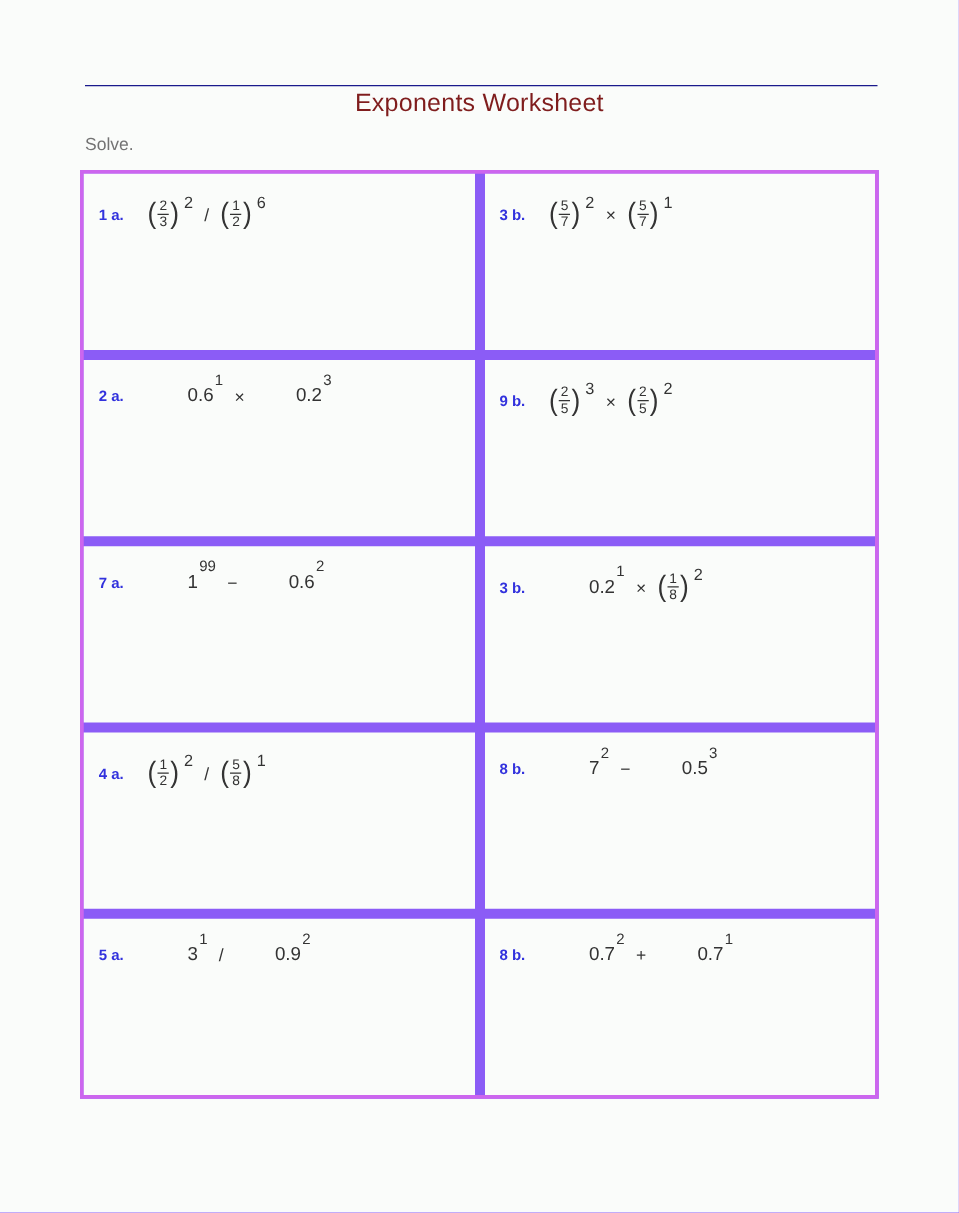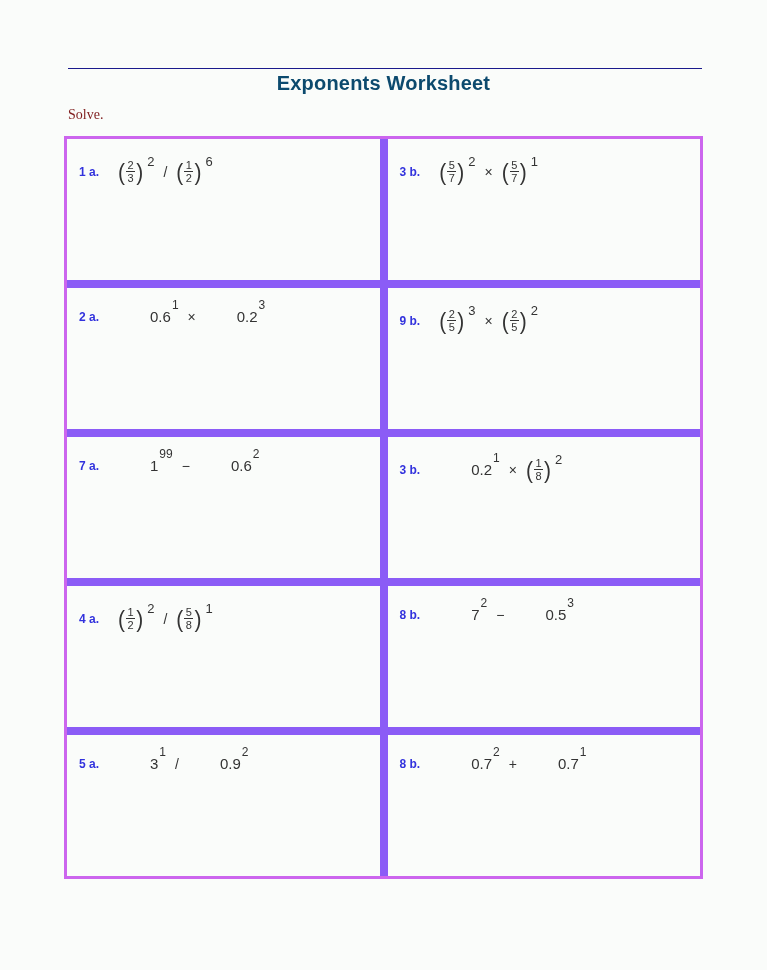--- a/index.html
+++ b/index.html
@@ -11,26 +11,26 @@
     overflow:hidden;
   }
   .page { position:absolute; inset:0; }
 
   .top-rule {
     position:absolute; left:68px; top:68px; width:634px; height:0;
     border-top:1px solid #1a1a8c;
   }
   .title {
     position:absolute; left:0; top:72px; width:767px;
-    text-align:center; font-size:20px; font-weight:bold; color:#0c4a6e;
+    text-align:center; font-size:20px; font-weight:normal; color:#7f1d1d;
     letter-spacing:0.2px;
   }
   .instruction {
     position:absolute; left:68px; top:107px;
-    font-size:14px; color:#7f1d1d;font-family:Liberation Serif, serif;
+    font-size:14px; color:#737373;
   }
 
   .worksheet {
     position:absolute; left:64px; top:136px; width:633px;
     background:#8b5cf6;
     border:3px solid #cc66ee;
     display:grid;
     grid-template-columns:1fr 1fr;
     grid-auto-rows:141px;
     gap:8px;

